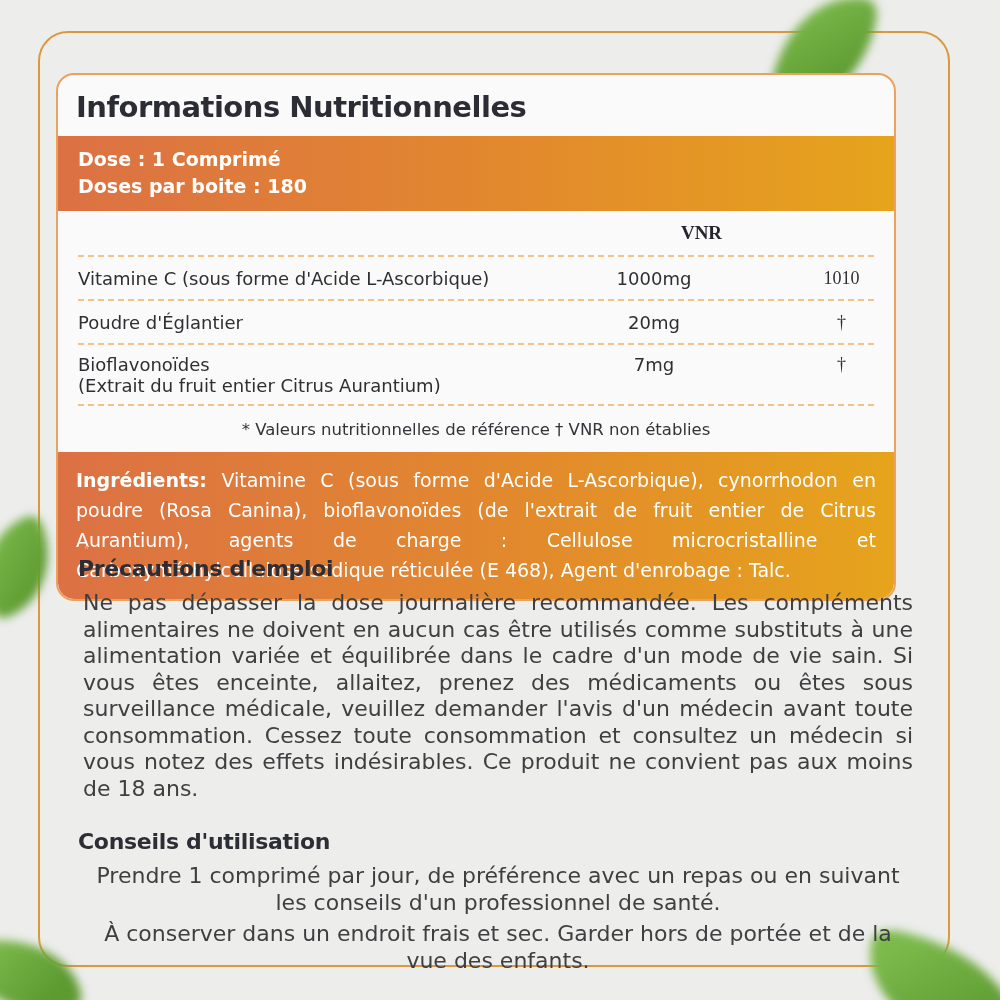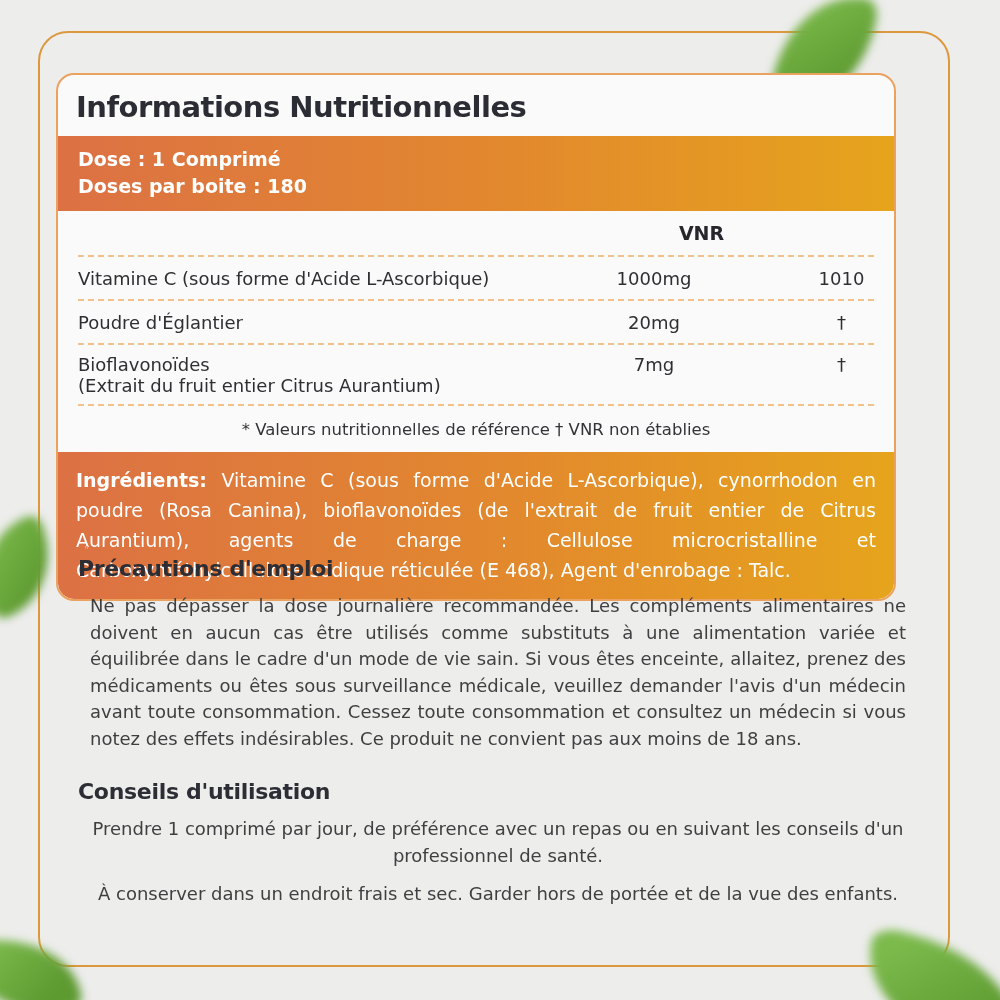--- a/index.html
+++ b/index.html
@@ -36,21 +36,21 @@
     padding:10px 20px 11px 20px;color:#ffffff;font-weight:700;font-size:19px;line-height:27px;
   }
   .ntable{padding:0 20px;}
   .trow{
     display:grid;grid-template-columns:1fr 160px 120px;align-items:center;
     border-bottom:2px dashed #f1c28a;min-height:42px;
     font-size:18px;color:#2f2f33;
   }
   .trow.header{min-height:44px;font-weight:700;font-size:19px;color:#26262c;}
   .trow .amount{text-align:center;padding-right:40px;}
-  .trow .vnr{text-align:center;padding-left:55px;}
+  .trow .vnr{text-align:center;padding-left:55px;font-family:Liberation Serif, serif;}
   .trow.align-top{align-items:start;}
   .trow.align-top > div{padding-top:9px;padding-bottom:8px;}
   .cell-name .sub{display:block;}
   .footnote{
     min-height:42px;display:flex;align-items:center;justify-content:center;
     font-size:16.5px;color:#333338;padding:2px 20px;
   }
   .ingredients{
     background:linear-gradient(90deg,#dc7144 0%,#e2892d 55%,#e6a41c 100%);
     border-radius:0 0 16px 16px;
@@ -60,21 +60,21 @@
   .ingredients .label{font-weight:700;}
   .stray-mark{position:absolute;left:84px;top:544px;font-size:11px;color:#b9b2ae;}
 
   
   .sections{position:absolute;left:78px;top:556px;width:840px;color:#3f3f41;}
   .sections h2{
     margin:0 0 9px 0;font-size:22px;font-weight:700;color:#2d2d35;letter-spacing:-0.3px;
   }
   .sections h2.spaced{margin-top:27px;}
   .sections p{
-    margin:12px;font-size:18px;line-height:26.5px;text-align:justify;
+    margin:5px;font-size:22px;line-height:26.5px;text-align:justify;
   }
   .sections p.short{text-align:center;}
 </style>
 </head>
 <body>
 
 <div class="frame"></div>
 
 <div class="leaf leaf-tr"></div>
 <div class="leaf leaf-left"></div>

